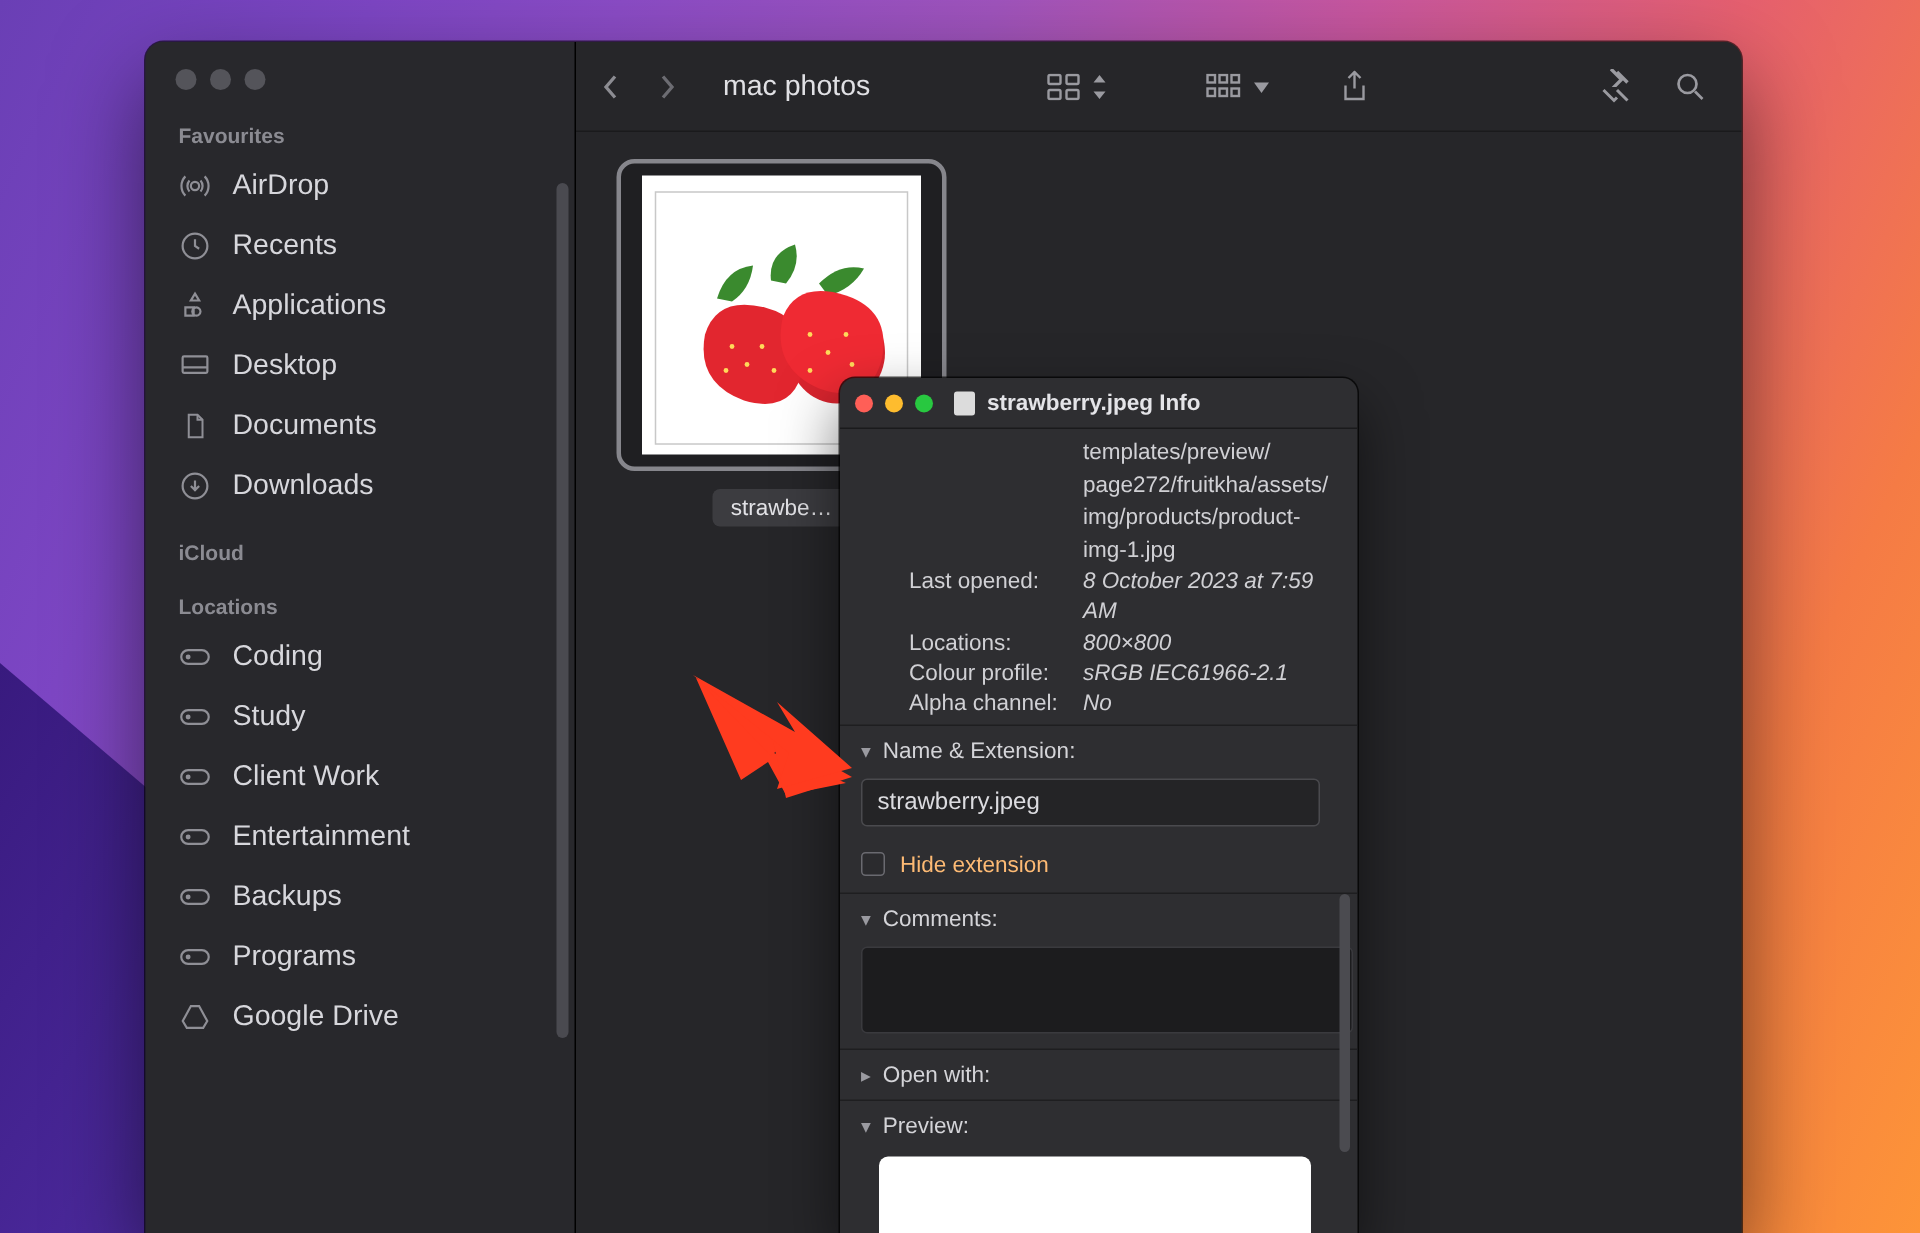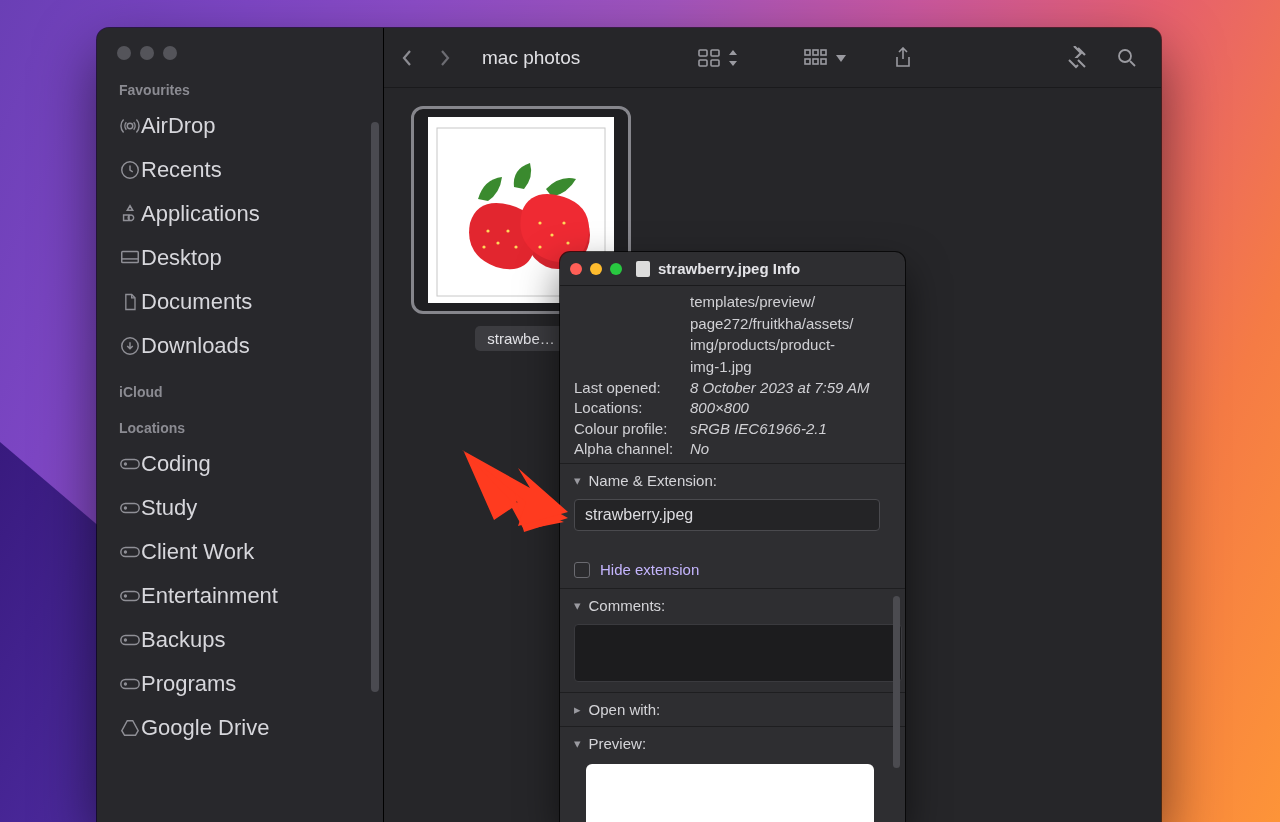--- a/index.html
+++ b/index.html
@@ -45,24 +45,24 @@
 .traffic { display: flex; gap: 9px; padding-left: 20px; margin-bottom: 22px; }
 .traffic span { width: 14px; height: 14px; border-radius: 50%; background: #54545a; }
 
 .sec-title {
   font-size: 14px; font-weight: 600;
   color: #8b8b92;
   padding: 0 22px 6px;
 }
 
 .side-item {
-  display: flex; align-items: center; 
+  display: flex; align-items: center; gap: 14px;
   padding: 9px 22px;
   color: #d7d7dc;
-  font-size: 22px;
+  font-size: 19px;
   cursor: default;
 }
 .side-item .ic { width: 22px; display: flex; justify-content: center; color: #8f8f96; }
 
 .side-scroll {
   position: absolute; right: 4px; top: 94px;
   width: 8px; height: 570px;
   background: #4a4a50;
   border-radius: 4px;
 }
@@ -139,21 +139,21 @@
 .info-title .dot { width: 12px; height: 12px; border-radius: 50%; }
 .dot.r { background: #ff5f57; }
 .dot.y { background: #febc2e; }
 .dot.g { background: #28c840; }
 .info-title .fileicon {
   width: 14px; height: 16px; background: #dcdcdc; border-radius: 2px;
   margin-left: 6px; position: relative;
 }
 .info-title .ttl { font-weight: 600; color: #e4e4e8; font-size: 15px; }
 
-.info-body { padding: 6px 14px 4px 14px; }
+.info-body { padding: 6px 14px 4px 14px; margin-left: 32px; }
 .meta-row { display: flex; gap: 8px; line-height: 1.35; }
 .meta-row .k { width: 108px; text-align: left; color: #d0d0d4; }
 .meta-row .v { flex: 1; color: #d0d0d4; font-style: italic; }
 .meta-path { margin-left: 116px; color: #d0d0d4; line-height: 1.3; margin-bottom: 2px; }
 
 .info-sec {
   border-top: 1px solid #1e1e20;
   padding: 8px 14px 10px;
 }
 .sec-head { display: flex; align-items: center; gap: 8px; color: #d4d4d8; font-size: 15px; }
@@ -162,21 +162,21 @@
 .name-input {
   margin-top: 10px;
   width: 306px;
   background: #242426;
   border: 1px solid #4a4a4e;
   border-radius: 4px;
   padding: 6px 10px;
   color: #dcdce0;
   font-size: 16px;
 }
-.hide-row { display: flex; align-items: center; gap: 10px; margin-top: 30px; color: #c4b5fd; }
+.hide-row { display: flex; gap: 10px; margin-top: 17px; color: #fdba74; }
 .chk { width: 16px; height: 16px; border: 1px solid #6a6a70; border-radius: 3px; background: #2b2b2e; }
 
 .comments-box {
   margin-top: 10px;
   width: 328px; height: 58px;
   background: #1c1c1e; border: 1px solid #3a3a3e; border-radius: 4px;
 }
 
 .preview-img {
   margin-top: 12px;

